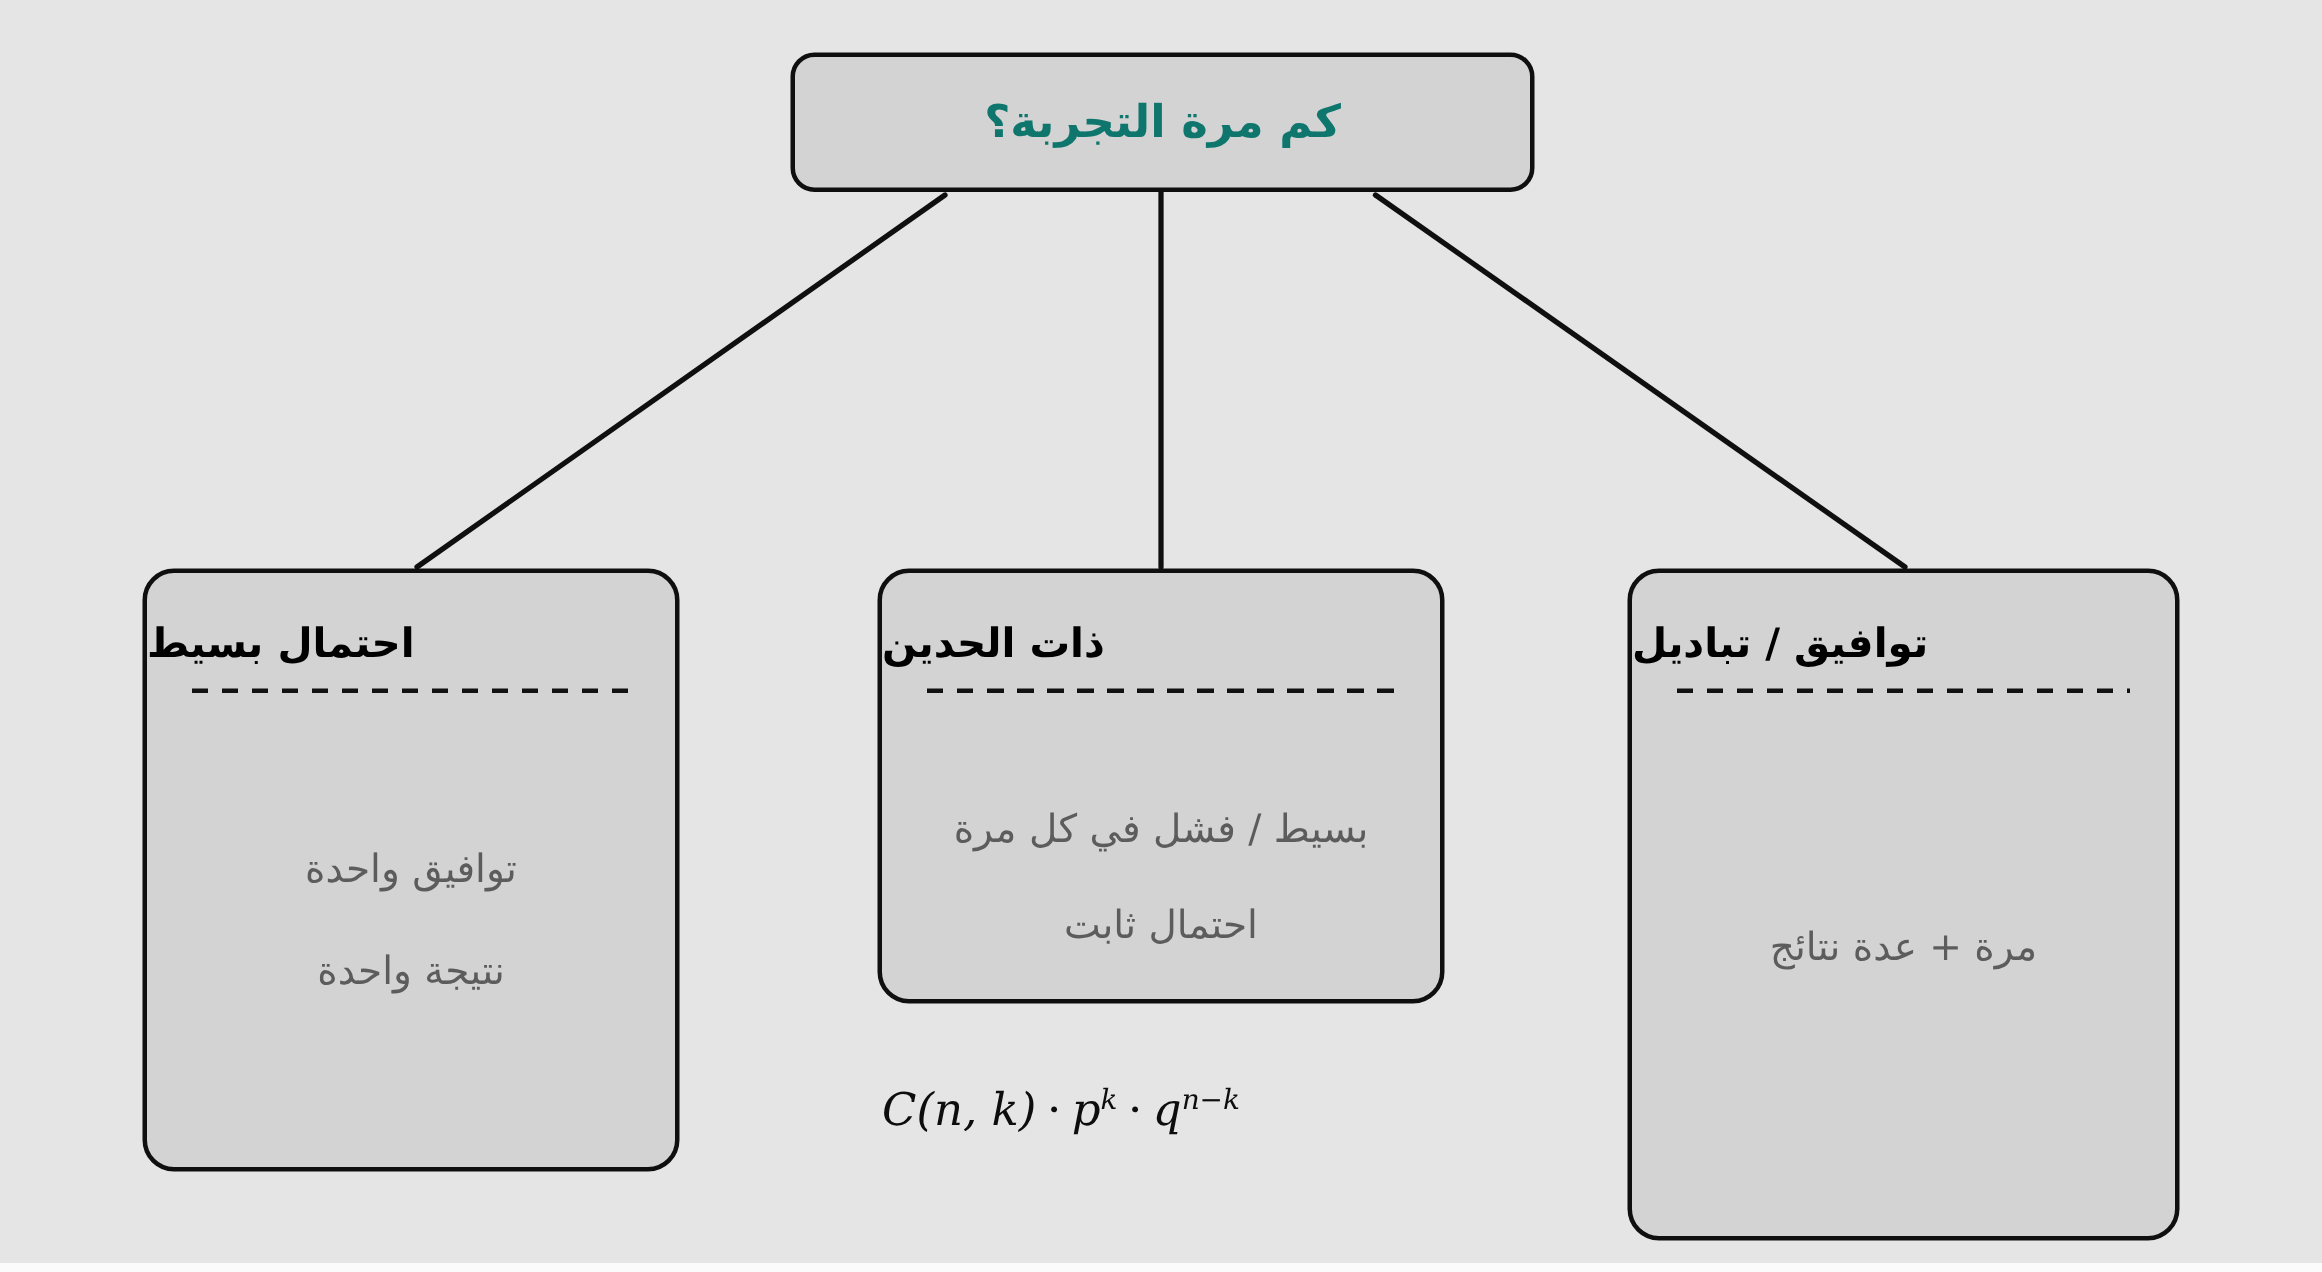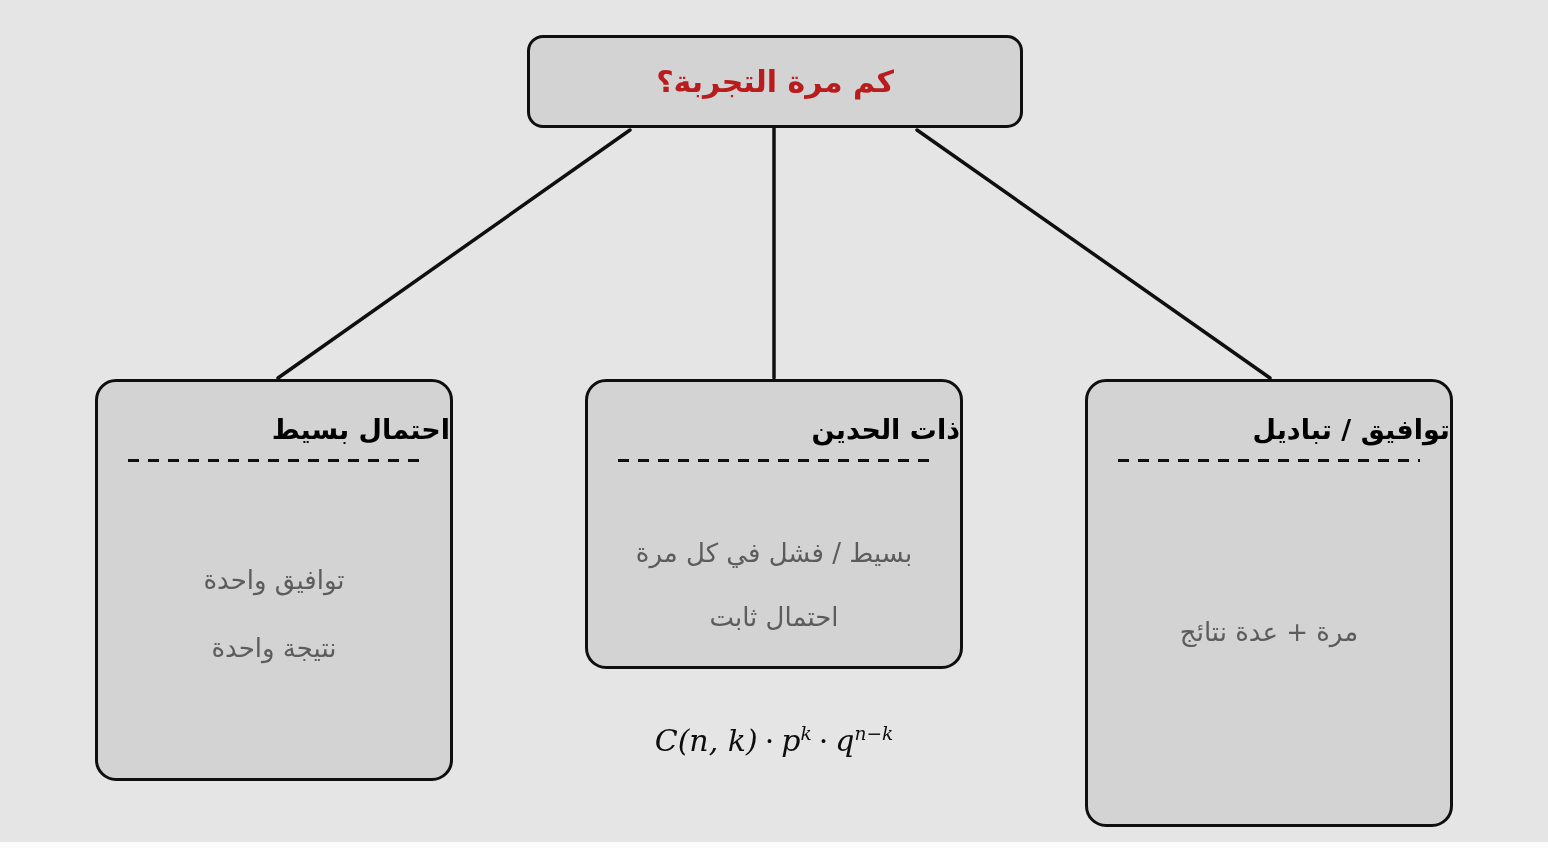--- a/index.html
+++ b/index.html
@@ -41,34 +41,34 @@
     width: 496px;
     height: 93px;
     border-radius: 16px;
     display: flex;
     align-items: center;
     justify-content: center;
   }
   .root-title {
     font-size: 30px;
     font-weight: bold;
-    color: #b91c1c;
+    color: #0f766e;
     direction: rtl;
   }
   .card {
     border-radius: 21px;
   }
   .card-left   { left: 95px;   top: 379px; width: 358px; height: 402px; }
   .card-middle { left: 585px;  top: 379px; width: 378px; height: 290px; }
   .card-right  { left: 1085px; top: 379px; width: 368px; height: 448px; }
   .card-title {
     position: absolute;
     top: 29px;
     left: 0; right: 0;
-    text-align: right;
+    text-align: left;
     font-size: 27px;
     font-weight: bold;
     color: #000;
     direction: rtl;
     line-height: 38px;
   }
   .dashed-divider {
     position: absolute;
     top: 77px;
     left: 30px;
@@ -87,21 +87,21 @@
   }
   .card-left .note-0   { top: 180px; }
   .card-left .note-1   { top: 248px; }
   .card-middle .note-0 { top: 153px; }
   .card-middle .note-1 { top: 217px; }
   .card-right .note-0  { top: 208px; margin-top: 24px; }
   .formula {
     position: absolute;
     top: 339px;
     left: 0; right: 0;
-    text-align: center;
+    text-align: left;
     direction: ltr;
     font-family: "DejaVu Serif", serif;
     font-style: italic;
     font-size: 30px;
     color: #0d0d0d;
     line-height: 40px;
   }
   .formula sup {
     font-size: 0.62em;
     vertical-align: super;

